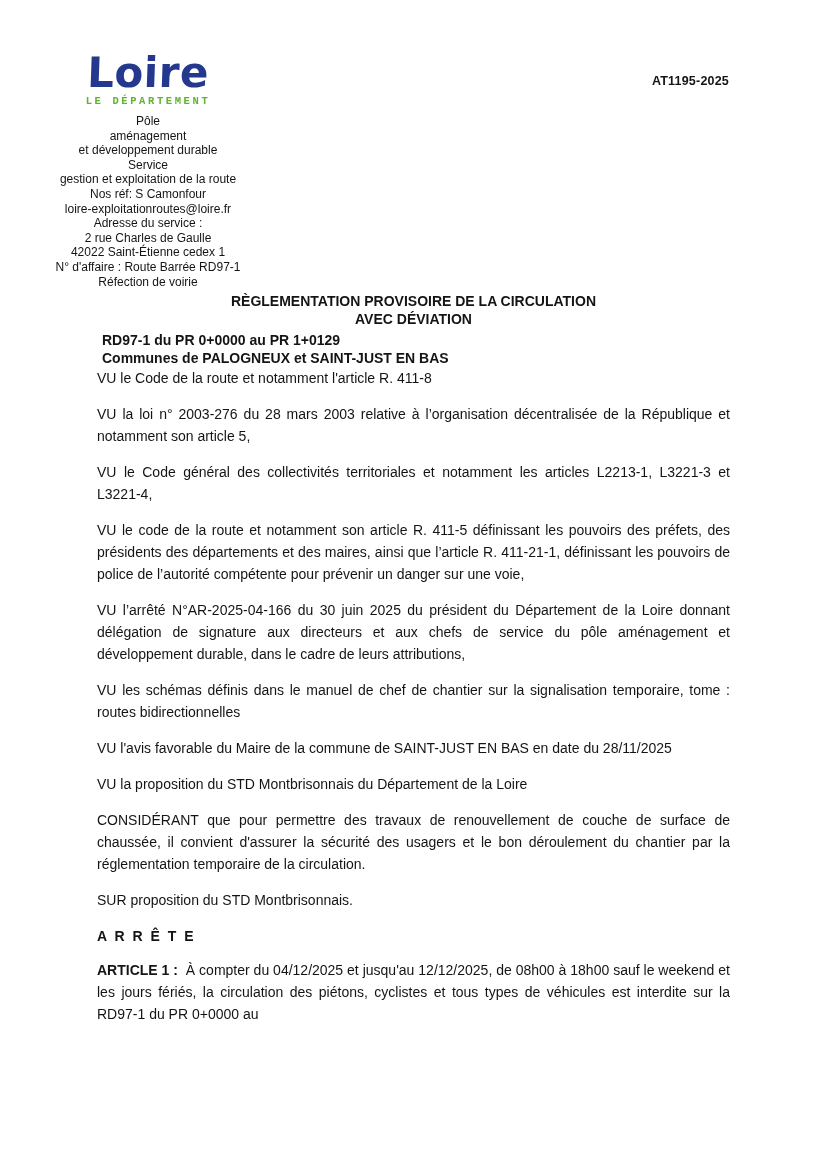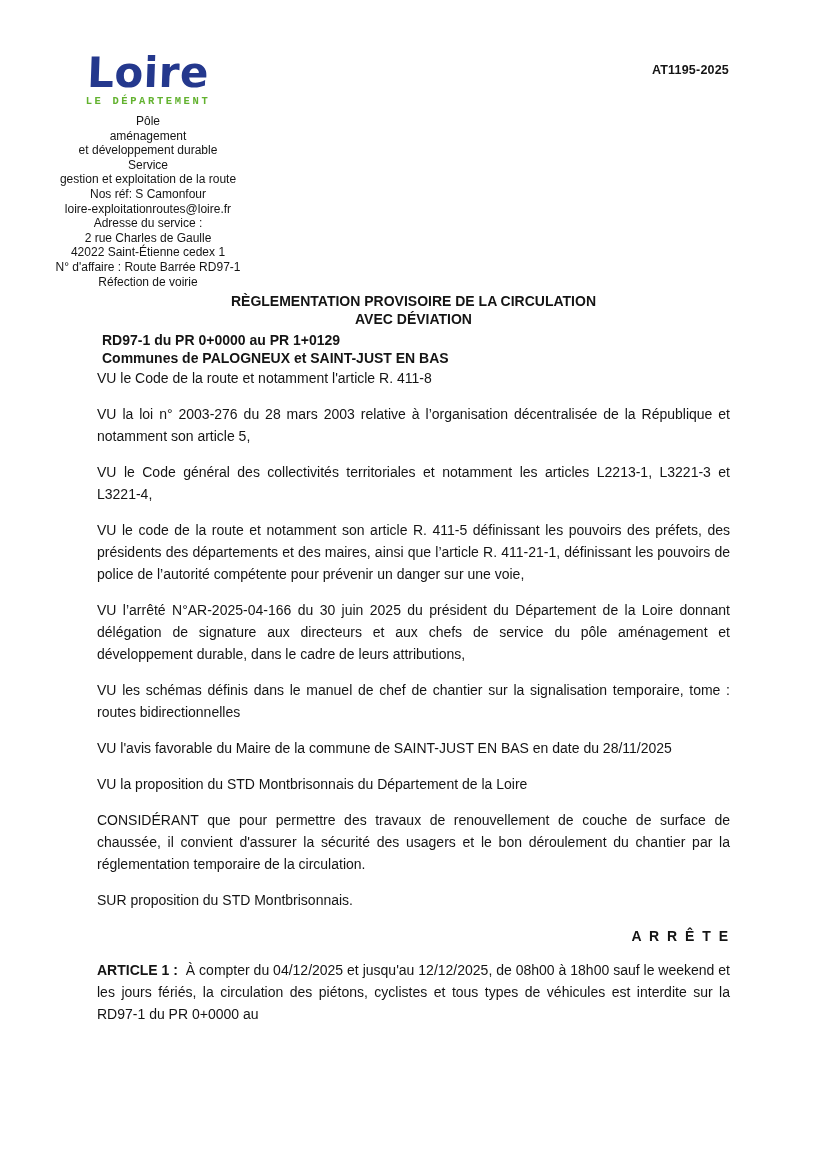--- a/index.html
+++ b/index.html
@@ -8,21 +8,21 @@
     width: 826px;
     height: 1169px;
     background: #ffffff;
     font-family: "Liberation Sans", sans-serif;
     color: #141414;
     overflow: hidden;
   }
   
   .doc-ref {
     position: absolute;
-    top: 63px;
+    top: 74px;
     right: 97px;
     font-size: 12.5px;
     font-weight: bold;
     letter-spacing: 0.2px;
   }
   
   .header-left {
     position: absolute;
     top: 52px;
     left: 28px;
@@ -73,21 +73,21 @@
     text-align: center;
     font-weight: bold;
     line-height: 18px;
   }
   .para {
     text-align: justify;
     margin: 0 0 14px 0;
   }
   .para.first { margin-top: 16px; }
   .arrete-heading {
-    text-align: right;
+    text-align: left;
     font-weight: bold;
     letter-spacing: 2px;
     margin: 12px 0 12px 0;
   }
   .bold { font-weight: bold; }
   .article-para { text-align: justify; margin: 0; }
   
   .page-footer {
     position: absolute;
     top: 1172px;

